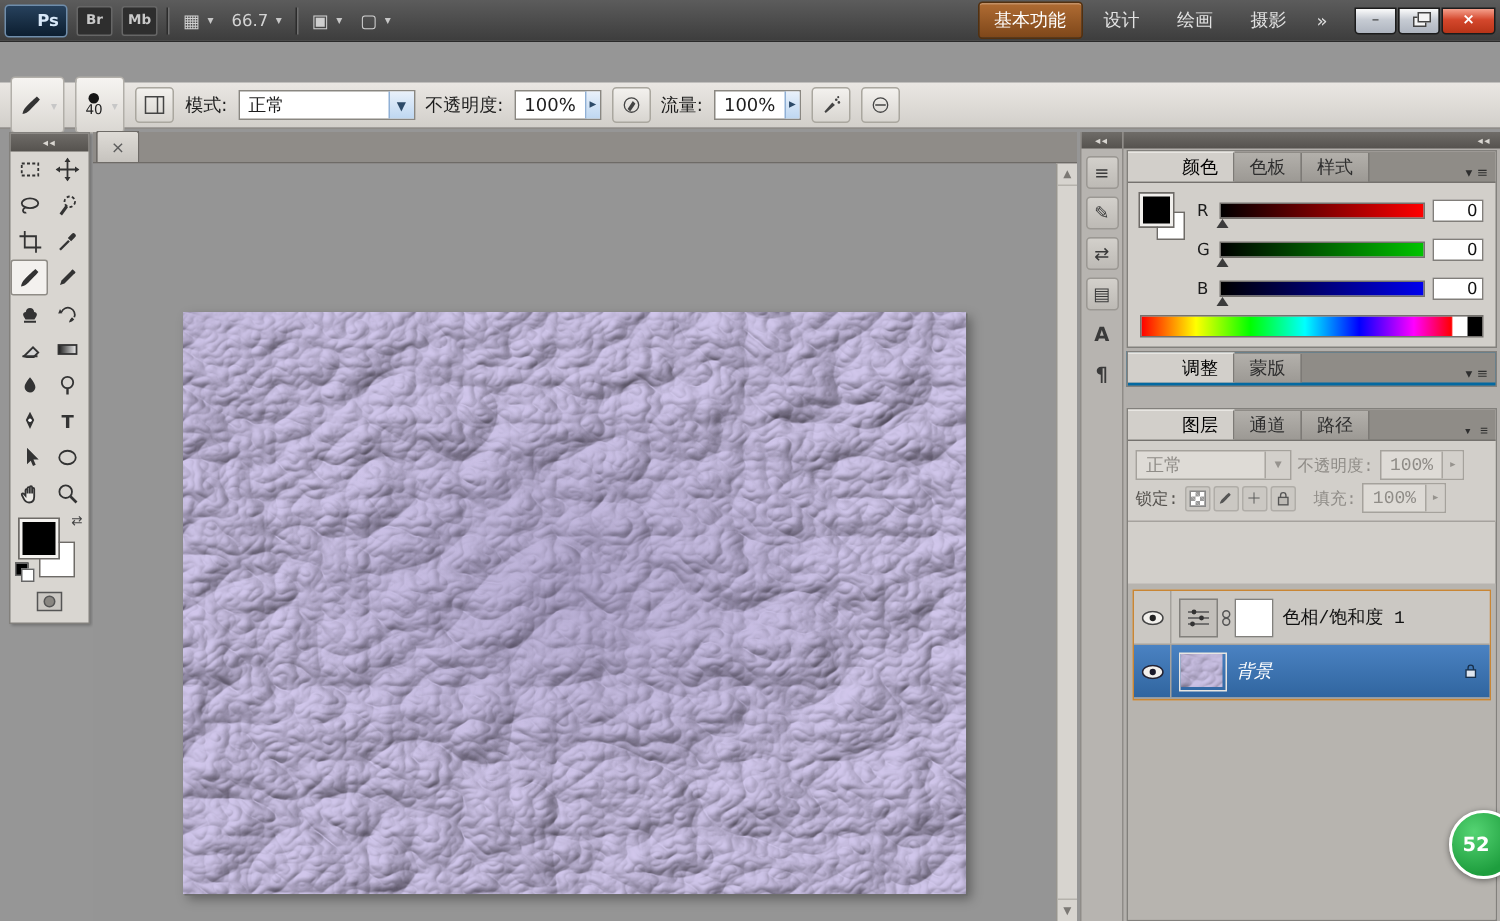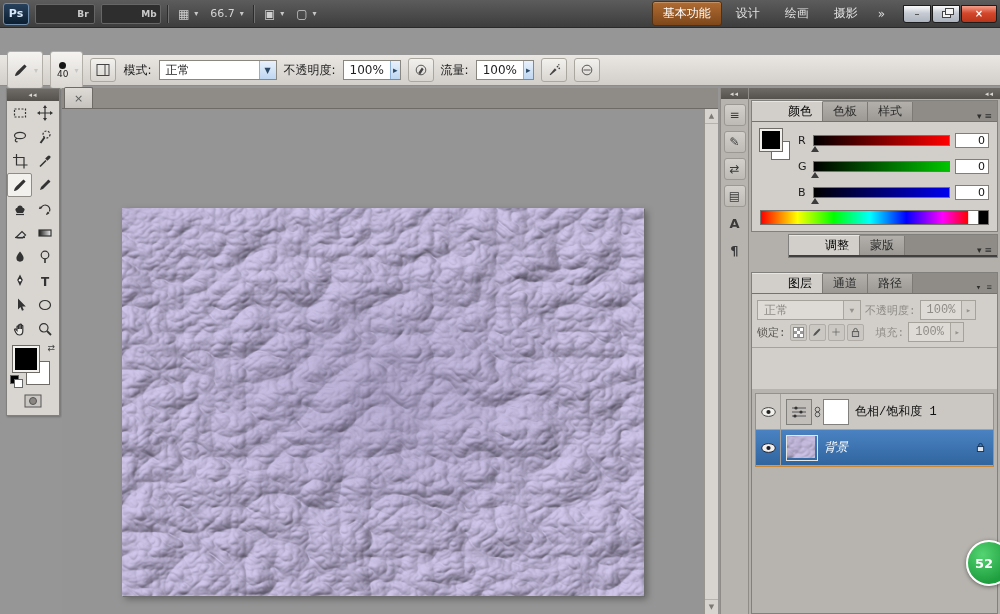--- a/index.html
+++ b/index.html
@@ -7,23 +7,23 @@
        font-family:"DejaVu Sans","Liberation Sans",sans-serif;font-size:12px;color:#111;
        user-select:none;cursor:default;}
   svg{display:block}
 
   
   .titlebar{position:absolute;left:0;top:0;width:100%;height:28px;box-sizing:border-box;
     background:linear-gradient(#5c5c5c,#3d3d3d);display:flex;align-items:center;gap:6px;padding:0 3px;
     border-bottom:1px solid #2a2a2a;}
   .tb-logo{width:24px;height:20px;border-radius:3px;background:linear-gradient(#27415c,#0c1e30);
     border:1px solid #6f8dab;color:#d8e8f8;font-size:11px;font-weight:bold;
-    display:flex;align-items:center;justify-content:center;}
+    display:flex;align-items:center;justify-content:center;padding-left:16px;}
   .tb-app{width:22px;height:18px;border-radius:2px;background:#2e2e2e;border:1px solid #666;
-    color:#c9c9c9;font-size:9px;font-weight:bold;display:flex;align-items:center;justify-content:center;padding-left:36px;}
+    color:#c9c9c9;font-size:9px;font-weight:bold;display:flex;align-items:center;justify-content:center;}
   .tb-sep{width:0;height:18px;border-left:1px solid #2c2c2c;border-right:1px solid #707070;}
   .tb-tool{display:flex;align-items:center;gap:3px;color:#d4d4d4;font-size:11px;padding:2px 3px;border-radius:2px;}
   .tb-tool .glyph{font-size:12px;line-height:12px;color:#cfcfcf;}
   .caret::after{content:"▾";font-size:8px;color:#c7c7c7;margin-left:2px;}
   .ws-group{margin-left:auto;display:flex;align-items:center;gap:3px;}
   .ws-btn{padding:3px 10px;border-radius:3px;color:#e2e2e2;font-size:12px;border:1px solid transparent;}
   .ws-btn.active{background:linear-gradient(#b527,#8a4f1d);background:linear-gradient(#b06c33,#7e471a);
     border-color:#53300f;color:#fff;box-shadow:inset 0 1px 0 rgba(255,255,255,.25);}
   .ws-more{color:#ddd;font-size:12px;padding:0 6px;}
   .win-btns{display:flex;align-items:flex-start;gap:1px;margin-left:6px;}
@@ -135,21 +135,21 @@
   .chan-track.g{background:linear-gradient(to right,#000,#00c400);}
   .chan-track.b{background:linear-gradient(to right,#000,#0000ee);}
   .chan-marker{position:absolute;left:-3px;bottom:-7px;width:0;height:0;
     border-left:4px solid transparent;border-right:4px solid transparent;border-bottom:6px solid #3c3c3c;}
   .chan-val{width:34px;height:15px;background:#fff;border:1px solid #817e7a;font-size:11px;
     display:flex;align-items:center;justify-content:flex-end;padding-right:3px;box-sizing:border-box;color:#111;}
   .spectrum{position:absolute;left:8px;right:8px;bottom:6px;height:13px;border:1px solid #75726e;
     background:linear-gradient(to right,#ff0000,#ffff00 16%,#00ff00 32%,#00ffff 48%,#0000ff 64%,#ff00ff 80%,#ff0000 91%,#ffffff 91.5%,#ffffff 95.5%,#000 96%);}
 
   
-  #adjustPanel{top:146px;height:24px;background:#404040;margin-left:37px;}
+  #adjustPanel{top:146px;height:24px;background:#0369a1;}
 
   
   #layersPanel{top:184px;bottom:0;font-family:Liberation Mono, monospace;}
   .lp-controls{padding:5px 5px 4px 5px;border-bottom:1px solid #a5a29d;background:#d2cfca;}
   .lp-row{display:flex;align-items:center;gap:4px;height:22px;}
   .lp-label{font-size:11px;color:#8f8c87;white-space:nowrap;}
   .lp-label.dark{color:#55524e;}
   .lock-icons{display:flex;align-items:center;gap:2px;}
   .lock-btn{width:15px;height:15px;border:1px solid #b0ada8;border-radius:2px;background:#cbc8c3;
     display:flex;align-items:center;justify-content:center;}

